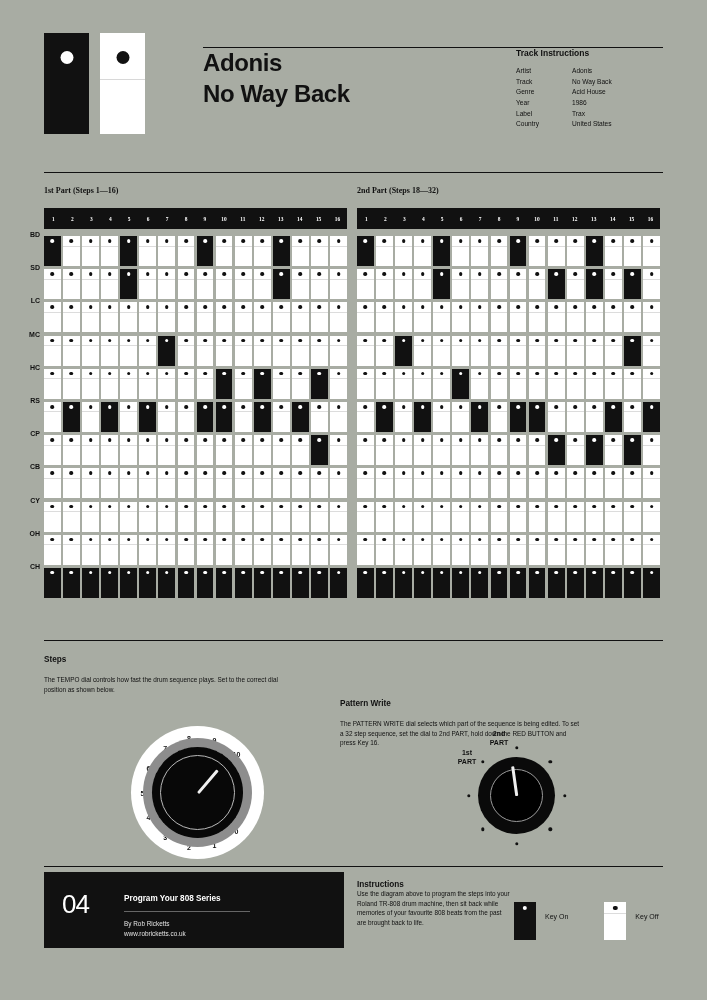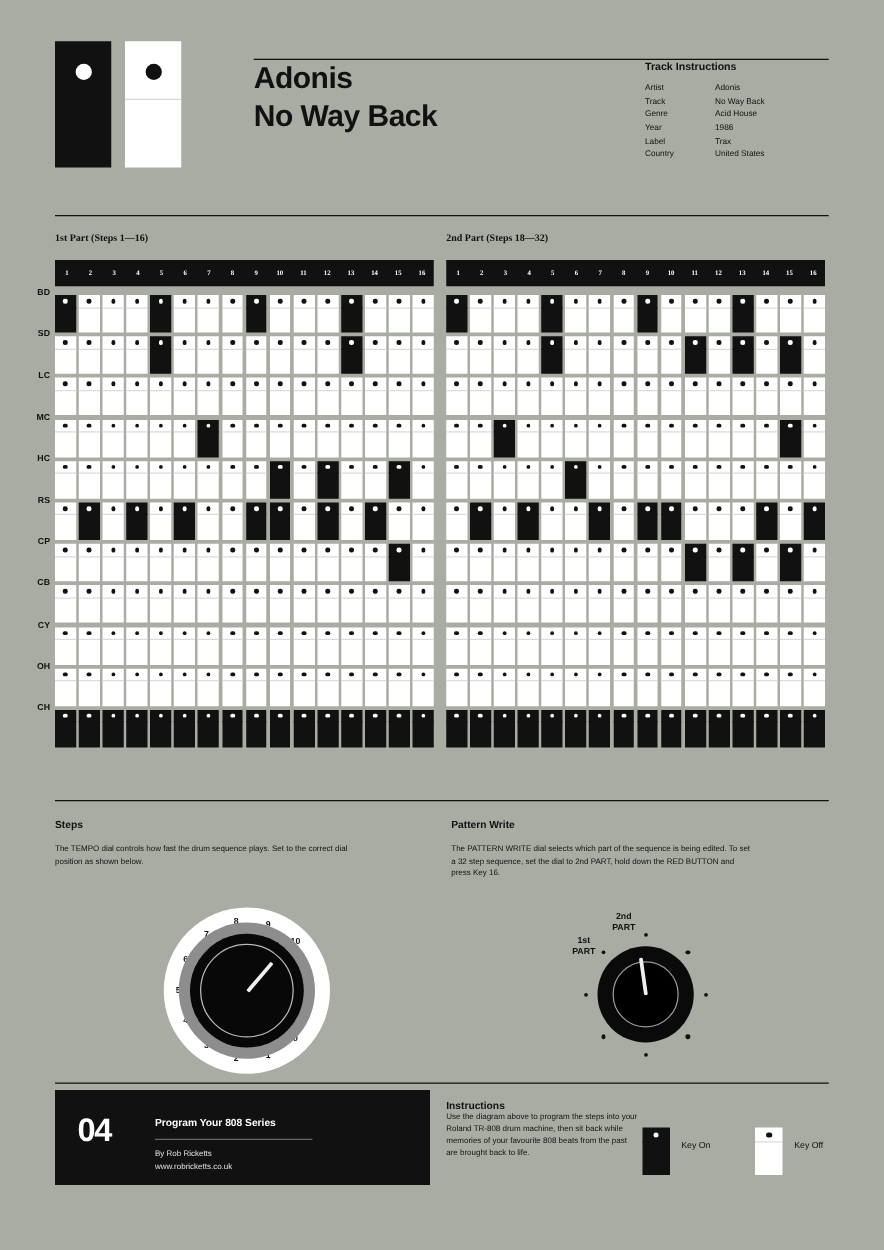--- a/index.html
+++ b/index.html
@@ -61,21 +61,21 @@
   .cell.on .cell-dot { background:#fff; }
 
   
   .row-labels { position:absolute; left:14px; top:220px; width:26px; }
   .row-label { height:33.2px; display:flex; align-items:flex-start; justify-content:flex-end;
                font-size:7px; font-weight:bold; padding-top:11px; }
 
   
   .lower { position:absolute; top:655px; }
   .lower.left { left:44px; width:300px; }
-  .lower.right { left:361px; width:300px; }
+  .lower.right { left:340px; width:300px;margin-top:44px; }
   .lw-head { font-size:8.2px; font-weight:bold; margin-bottom:11px; }
   .lw-body { font-size:6.4px; line-height:1.52; max-width:240px; }
 
   
   .tempo-dial { position:absolute; left:131px; top:726px; width:133px; height:133px; }
   .td-ring { position:absolute; inset:0; border-radius:50%; background:#fff; }
   .td-nums { position:absolute; inset:0; }
   .td-num { position:absolute; font-size:7px; font-weight:bold; color:#111;
             transform:translate(-50%,-50%); }
   .td-inner { position:absolute; left:12px; top:12px; width:109px; height:109px;
@@ -99,21 +99,21 @@
                 background:#efefef; transform-origin:50% 100%; border-radius:1px; }
   .pd-dots { position:absolute; left:-17px; top:-17px; width:111px; height:111px; }
   .pd-dot { position:absolute; width:3.4px; height:3.4px; border-radius:50%;
             background:#111; transform:translate(-50%,-50%); }
   .pd-lbl { position:absolute; font-size:7px; font-weight:bold; line-height:1.3; text-align:center; }
   .pd-lbl.first { left:450px; top:748px; width:34px; }
   .pd-lbl.second { left:481px; top:729px; width:36px; }
 
   
   .footer-left { position:absolute; left:44px; top:872px; width:300px; height:76px; background:#111; }
-  .fl-num { position:absolute; left:18px; top:17px; color:#fff; font-size:26px; font-weight:bold; letter-spacing:-1px; }
+  .fl-num { position:absolute; left:18px; top:17px; color:#fff; font-size:26px; font-weight:normal; letter-spacing:-1px; }
   .fl-title { position:absolute; left:80px; top:22px; color:#fff; font-size:8.2px; font-weight:bold; }
   .fl-rule { position:absolute; left:80px; top:39px; width:126px; height:1px; background:#666; }
   .fl-by { position:absolute; left:80px; top:47px; color:#e2e2e2; font-size:6.4px; line-height:1.6; }
 
   .footer-right { position:absolute; left:357px; top:880px; width:310px; }
   .fr-head { font-size:8.2px; font-weight:bold; }
   .fr-body { font-size:6.4px; line-height:1.52; width:155px; }
 
   .legend { position:absolute; left:514px; top:902px; display:flex; gap:36px; }
   .lg-item { display:flex; align-items:flex-start; gap:9px; }

